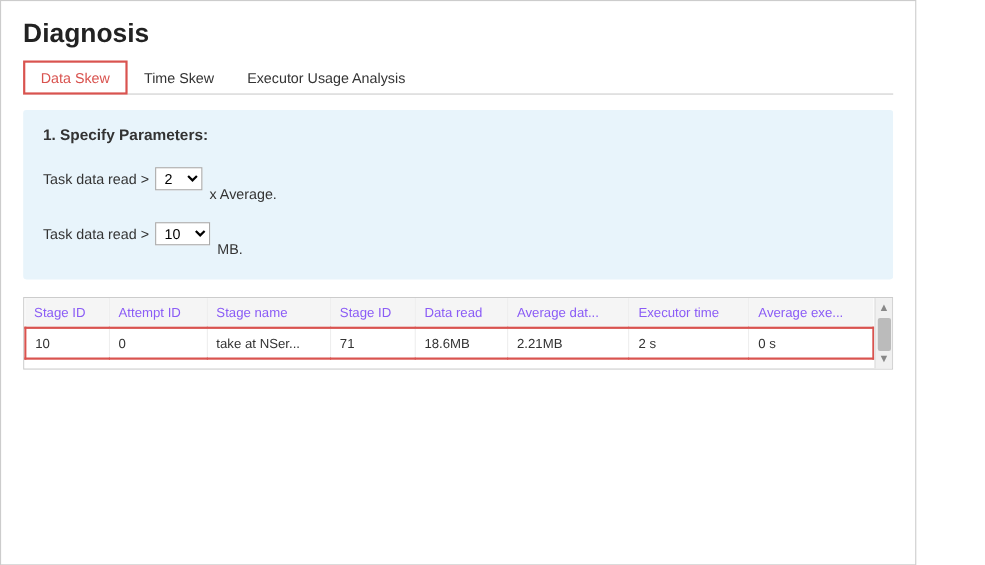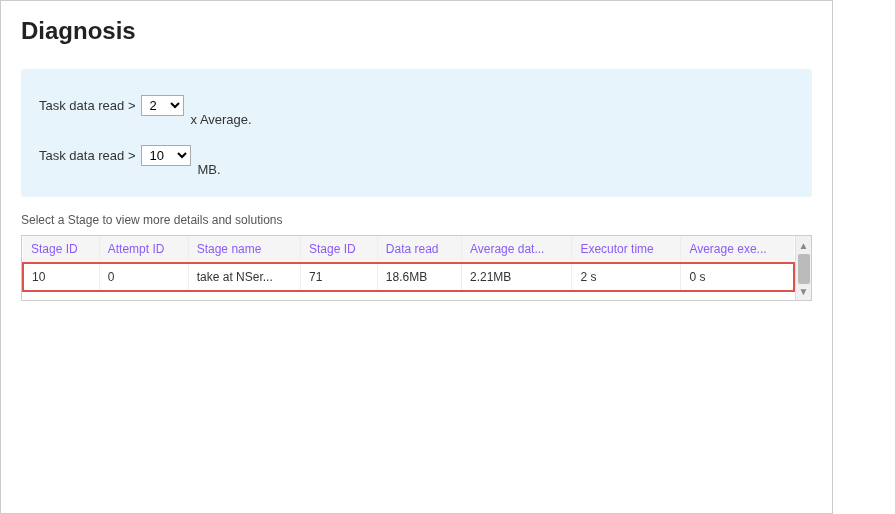--- a/index.html
+++ b/index.html
@@ -174,24 +174,30 @@
       justify-content: center;
       padding-top: 2px;
     }
   </style>
 </head>
 <body>
 
 <div class="page-wrapper">
   <div class="page-title">Diagnosis</div>
 
+  <div class="tabs-bar">
+    <div class="tab active">Data Skew</div>
+    <div class="tab">Time Skew</div>
+    <div class="tab">Executor Usage Analysis</div>
+  </div>
 
   <div class="content-area">
 
     <div class="section">
+      <div class="section-title">1. Specify Parameters:</div>
 
       <div class="param-row">
         <span class="param-label">Task data read &gt;</span>
         <select class="param-select">
           <option>1</option>
           <option selected="">2</option>
           <option>3</option>
           <option>5</option>
           <option>10</option>
         </select>
@@ -205,21 +211,20 @@
           <option selected="">10</option>
           <option>20</option>
           <option>50</option>
           <option>100</option>
         </select>
         <span class="param-suffix">MB.</span>
       </div>
     </div>
 
     <div class="section2">
-      <div class="section2-subtitle">Select a Stage to view more details and solutions</div>
 
       <div class="table-scroll-container">
         <div class="table-inner">
           <table>
             <thead>
               <tr>
                 <th>Stage ID</th>
                 <th>Attempt ID</th>
                 <th>Stage name</th>
                 <th>Stage ID</th>

